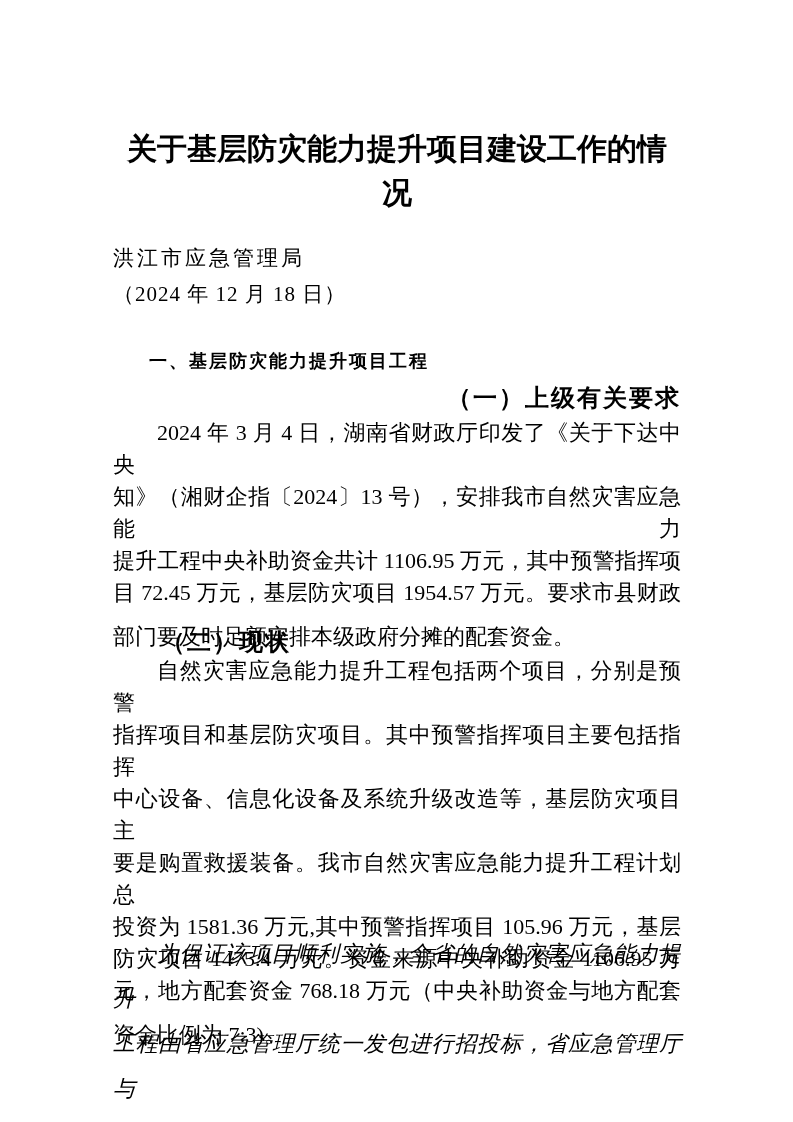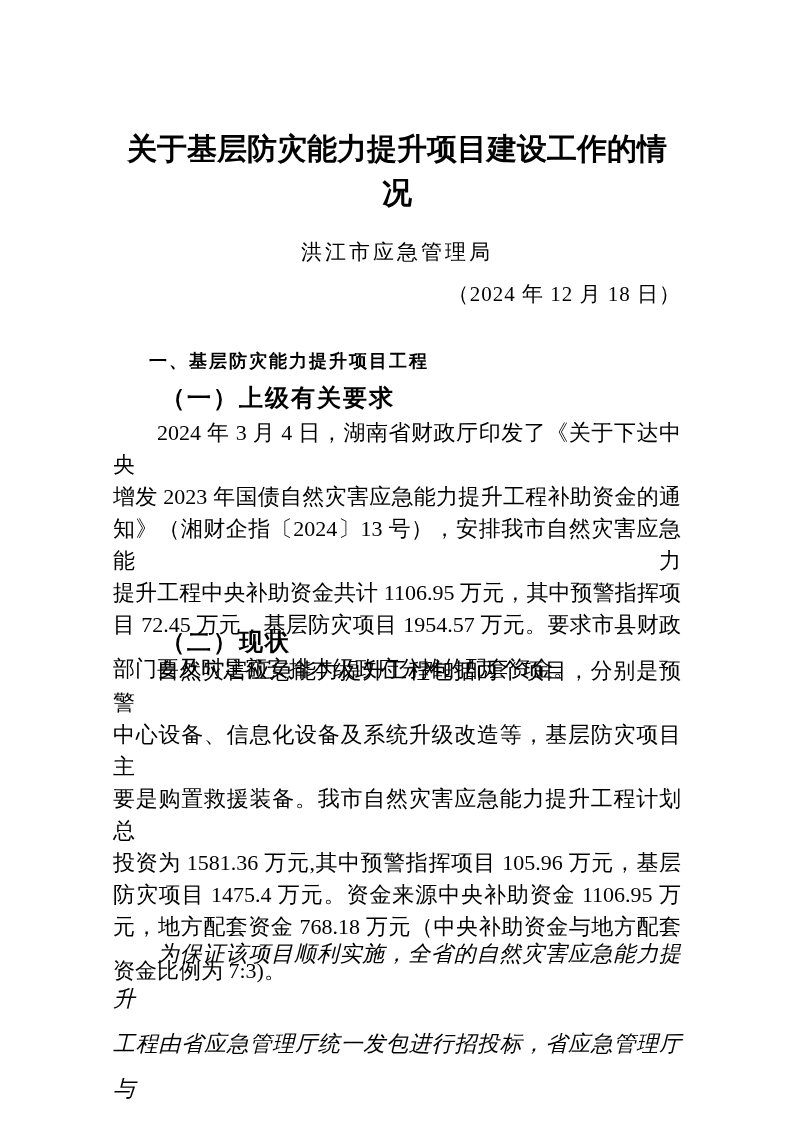--- a/index.html
+++ b/index.html
@@ -23,50 +23,49 @@
   }
   .doc-title {
     top: 127px;
     font-family: "Liberation Sans", "DejaVu Sans", sans-serif;
     font-weight: bold;
     font-size: 30px;
     line-height: 44px;
     text-align: center;
   }
   .byline {
-    top: 237px;
+    top: 243px;
     font-size: 21px;
     line-height: 30px;
     letter-spacing: 3px;
-    text-align: center;
   }
   .dateline {
     top: 279px;
     font-size: 21px;
     line-height: 30px;
     letter-spacing: 1px;
-    text-align: right;
+    text-align: left;
   }
   .h1 {
     top: 345px;
     font-family: "Liberation Sans", "DejaVu Sans", sans-serif;
     font-weight: bold;
     font-size: 18px;
     line-height: 33px;
     letter-spacing: 2px;
     text-indent: 2em;
   }
   .h2 {
     font-weight: bold;
     font-size: 24px;
     line-height: 33px;
     letter-spacing: 2px;
     text-indent: 2em;
   }
-  .h2.sub1 { top: 382px; }
+  .h2.sub1 { top: 382px; text-align: right; }
   .h2.sub2 { top: 626px; }
   .para {
     font-size: 22px;
   }
   .para .bline {
     line-height: 32px;
     text-align: justify;
     text-align-last: justify;
   }
   .para .bline.indent { text-indent: 2em; }
@@ -93,31 +92,31 @@
   <div class="block byline">洪江市应急管理局</div>
 
   <div class="block dateline">（2024 年 12 月 18 日）</div>
 
   <div class="block h1">一、基层防灾能力提升项目工程</div>
 
   <div class="block h2 sub1">（一）上级有关要求</div>
 
   <div class="block para para1">
     <div class="bline indent">2024 年 3 月 4 日，湖南省财政厅印发了《关于下达中央</div>
-    <div class="bline">增发 2023 年国债自然灾害应急能力提升工程补助资金的通</div>
     <div class="bline">知》（湘财企指〔2024〕13 号），安排我市自然灾害应急能力</div>
     <div class="bline">提升工程中央补助资金共计 1106.95 万元，其中预警指挥项</div>
     <div class="bline">目 72.45 万元，基层防灾项目 1954.57 万元。要求市县财政</div>
     <div class="bline endline">部门要及时足额安排本级政府分摊的配套资金。</div>
   </div>
 
   <div class="block h2 sub2">（二）现状</div>
 
   <div class="block para para2">
     <div class="bline indent">自然灾害应急能力提升工程包括两个项目，分别是预警</div>
+    <div class="bline">指挥项目和基层防灾项目。其中预警指挥项目主要包括指挥</div>
     <div class="bline">中心设备、信息化设备及系统升级改造等，基层防灾项目主</div>
     <div class="bline">要是购置救援装备。我市自然灾害应急能力提升工程计划总</div>
     <div class="bline">投资为 1581.36 万元,其中预警指挥项目 105.96 万元，基层</div>
     <div class="bline">防灾项目 1475.4 万元。资金来源中央补助资金 1106.95 万</div>
     <div class="bline">元，地方配套资金 768.18 万元（中央补助资金与地方配套</div>
     <div class="bline endline">资金比例为 7:3)。</div>
   </div>
 
   <div class="block para para3">
     <div class="bline indent">为保证该项目顺利实施，全省的自然灾害应急能力提升</div>

